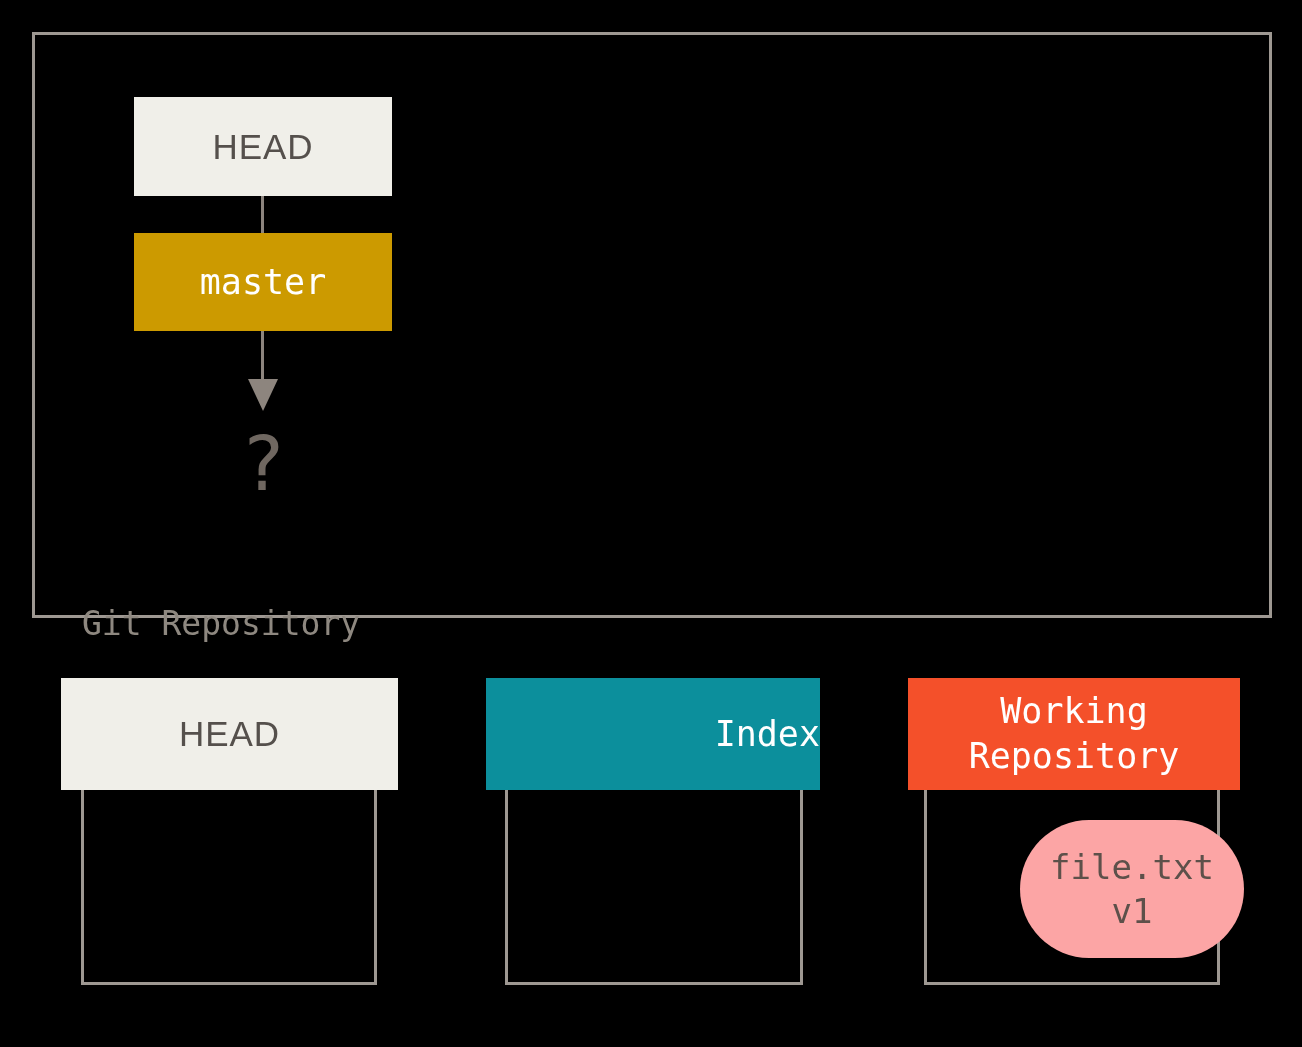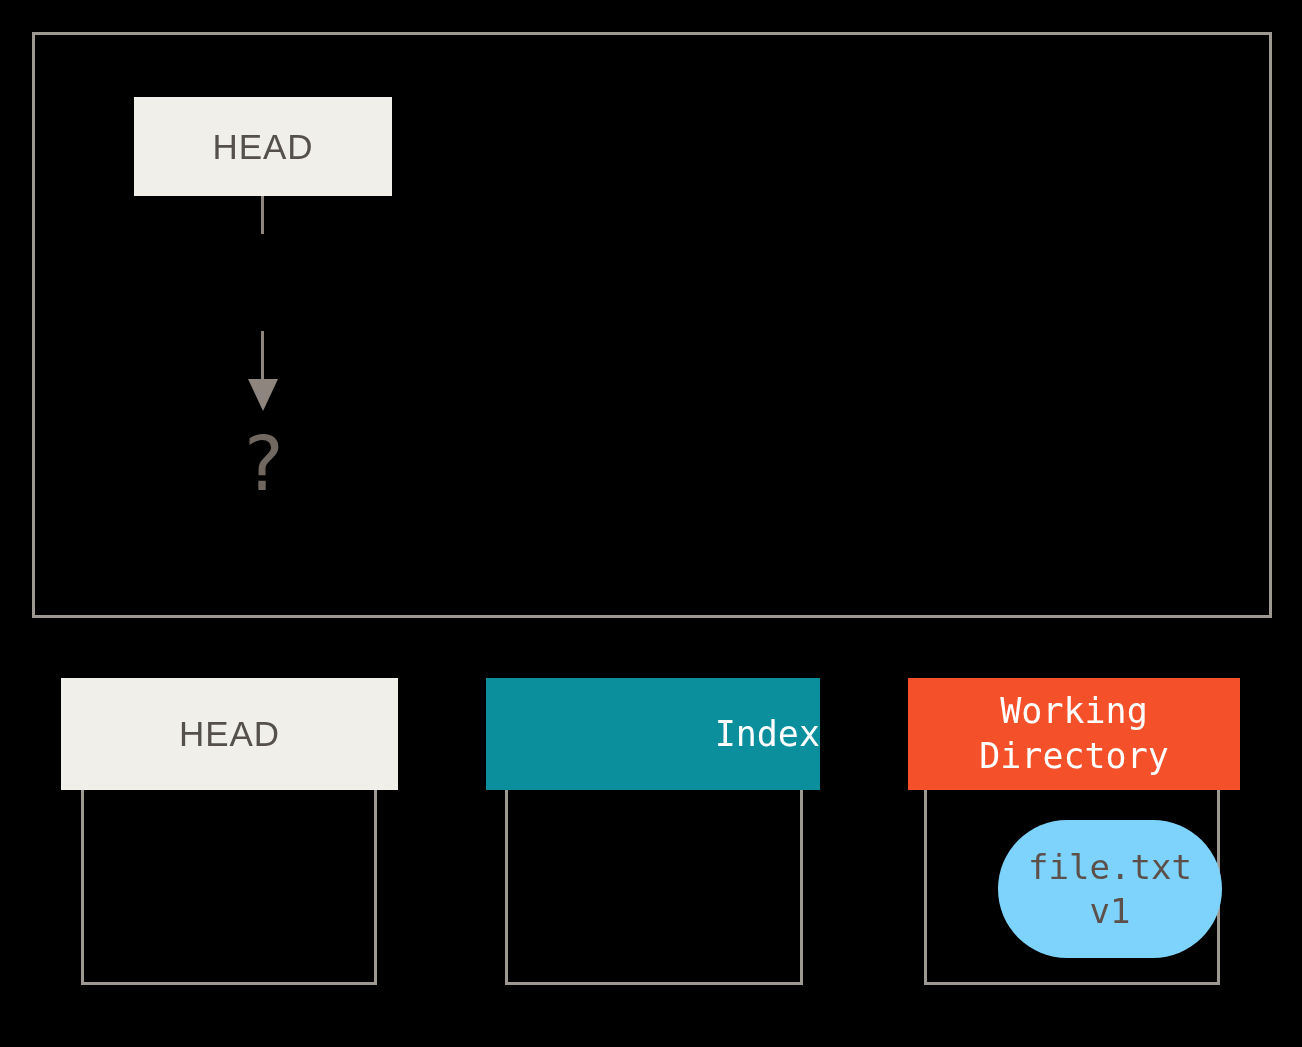--- a/index.html
+++ b/index.html
@@ -206,25 +206,25 @@
   .area-wd .area-body {
     left: 924px;
     top: 790px;
     width: 296px;
     height: 195px;
   }
 
   
   .file-pill {
     position: absolute;
-    left: 998px;
+    left: 1020px;
     top: 820px;
     width: 224px;
     height: 138px;
-    background: #7dd3fc;
+    background: #fca5a5;
     border-radius: 69px;
     display: flex;
     align-items: center;
     justify-content: center;
     text-align: center;
     box-sizing: border-box;
   }
   .file-pill .pill-label {
     font-family: "DejaVu Sans Mono", monospace;
     font-size: 34px;
@@ -239,46 +239,50 @@
 <div class="stage">
 
   <div class="repo-container">
 
     <div class="node-box head-node">
       <span class="node-label">HEAD</span>
     </div>
 
     <div class="connector-line conn-head-master"></div>
 
+    <div class="node-box master-node">
+      <span class="node-label">master</span>
+    </div>
 
     <div class="connector-line conn-master-q"></div>
     <div class="arrowhead-down"></div>
 
     <div class="unknown-mark">?</div>
 
+    <div class="repo-label">Git Repository</div>
   </div>
 
   <div class="area area-head">
     <div class="area-header">
       <span class="area-title">HEAD</span>
     </div>
     <div class="area-body"></div>
   </div>
 
   <div class="area area-index">
     <div class="area-header">
       <span class="area-title">Index</span>
     </div>
     <div class="area-body"></div>
   </div>
 
   <div class="area area-wd">
     <div class="area-header">
       <span class="area-title">Working
-Directory</span>
+Repository</span>
     </div>
     <div class="area-body"></div>
     <div class="file-pill">
       <span class="pill-label">file.txt
 v1</span>
     </div>
   </div>
 
 </div>
 

